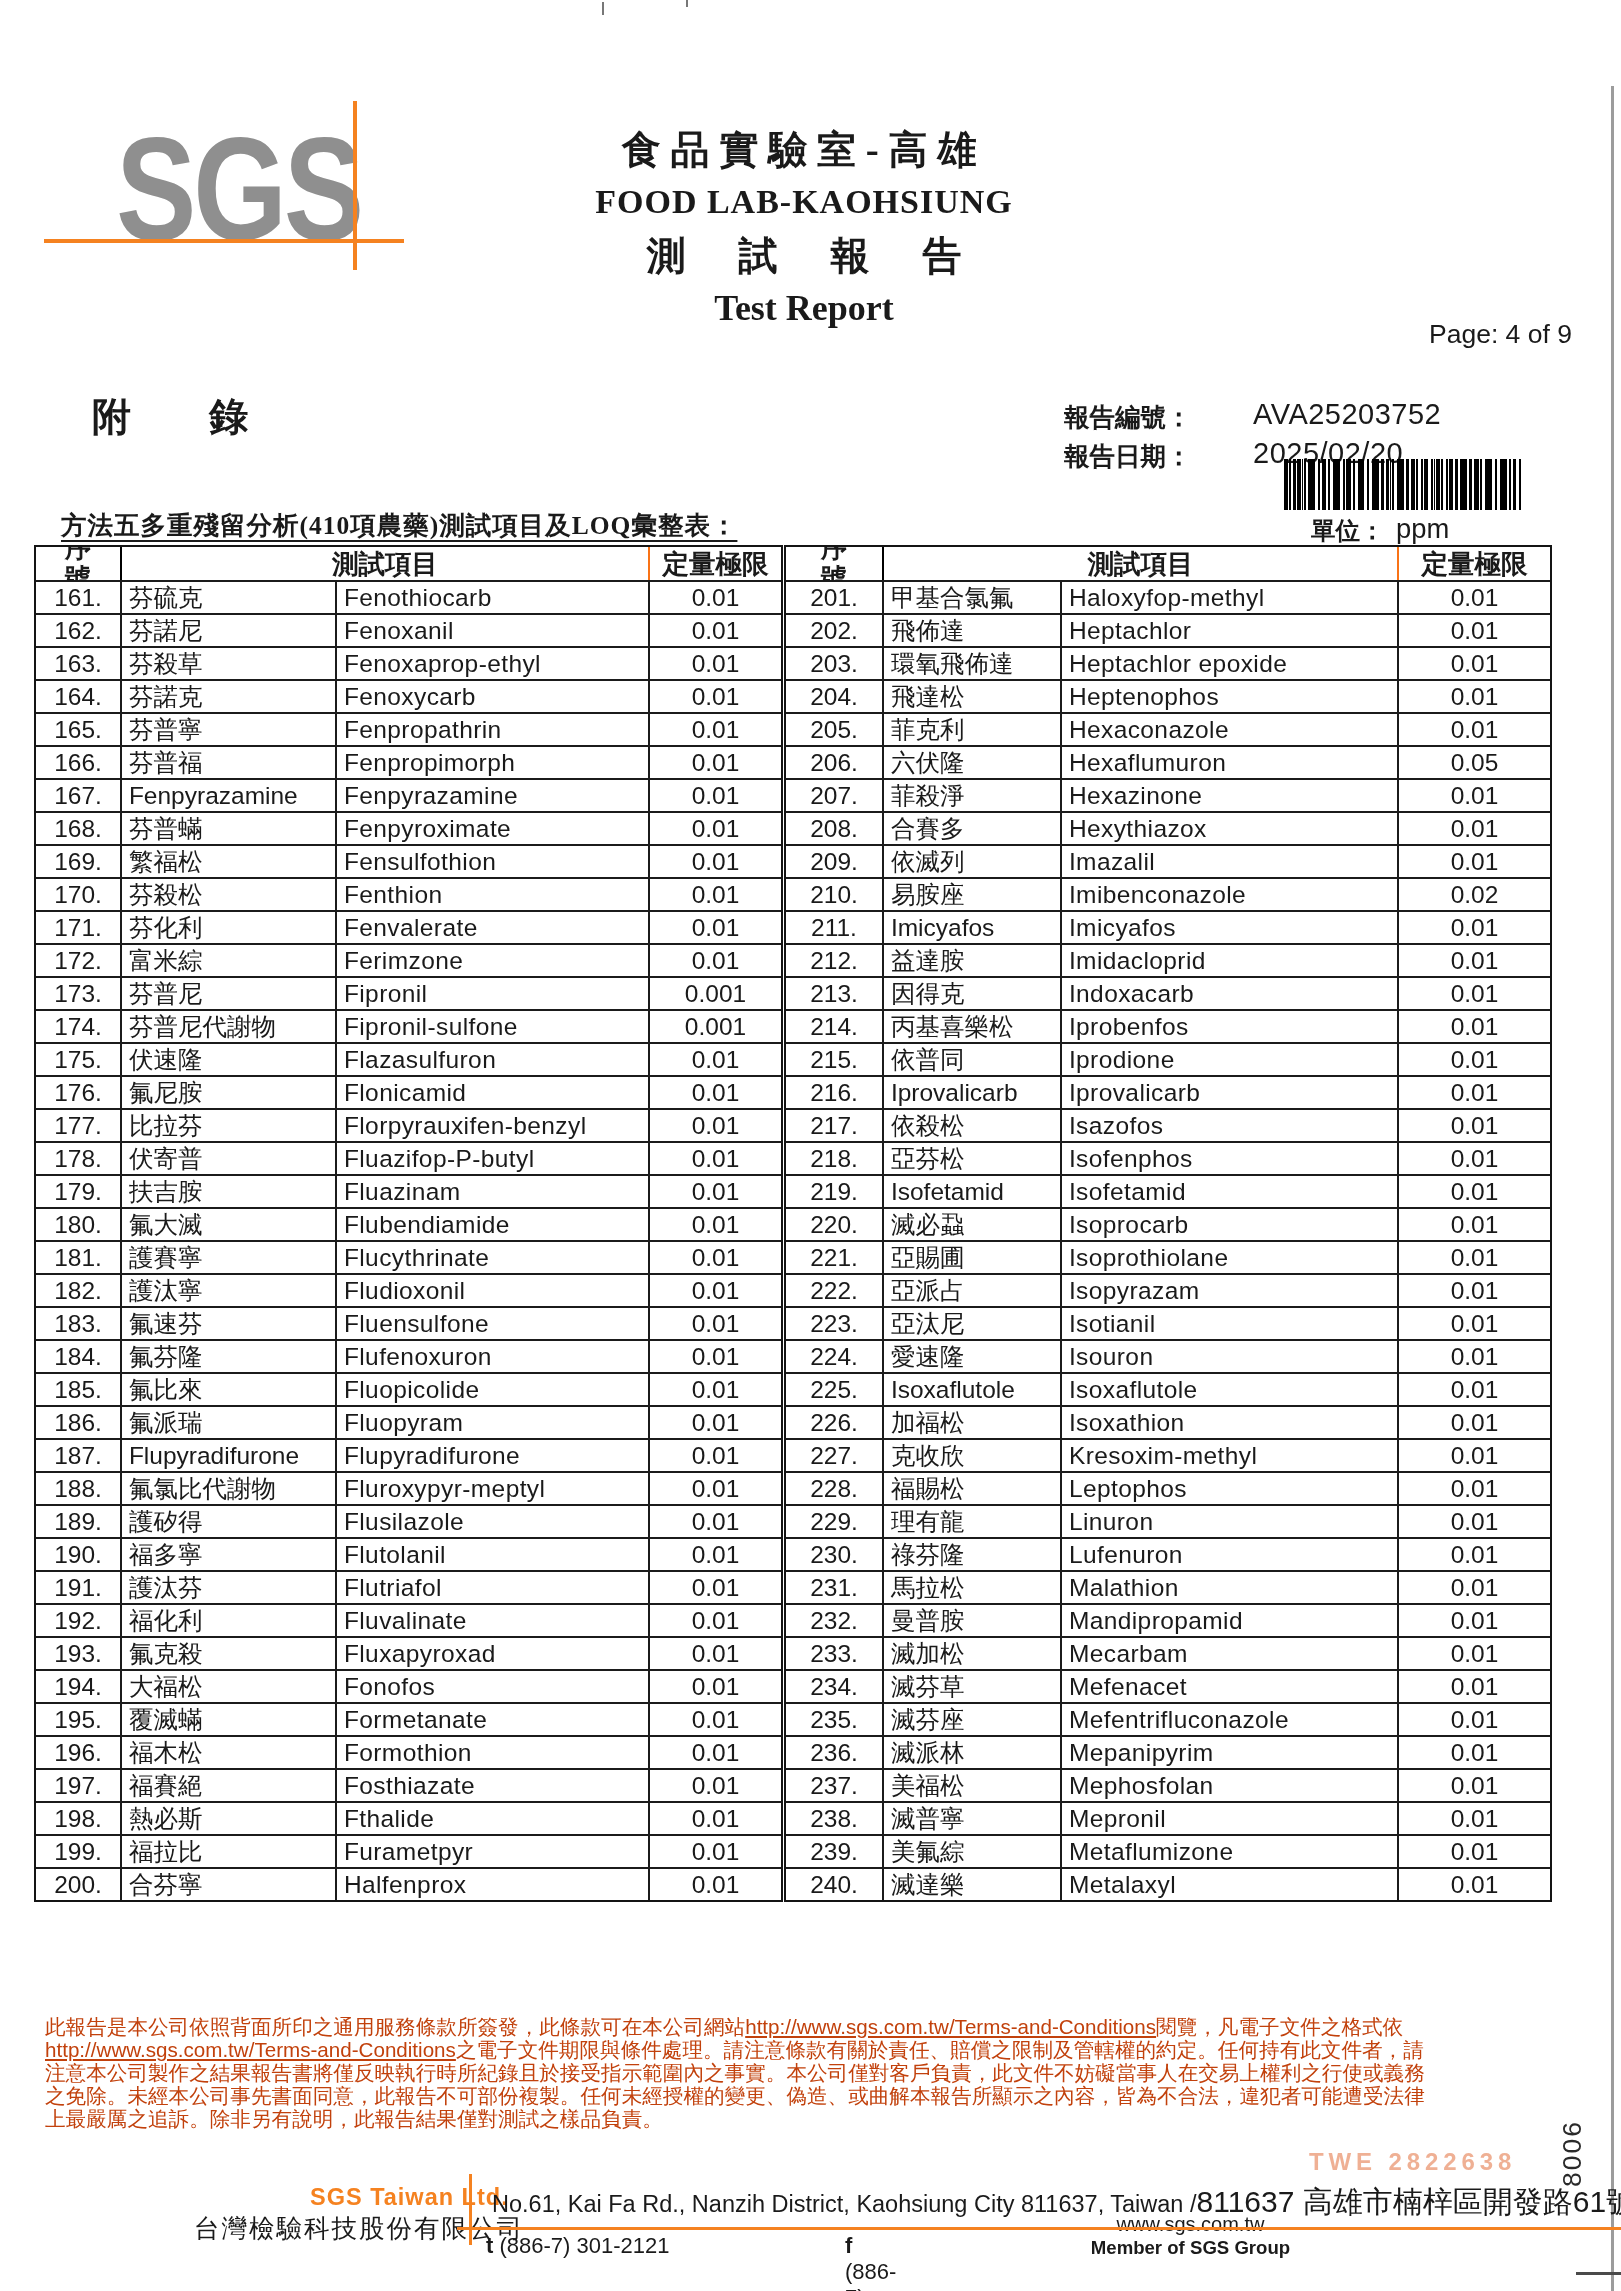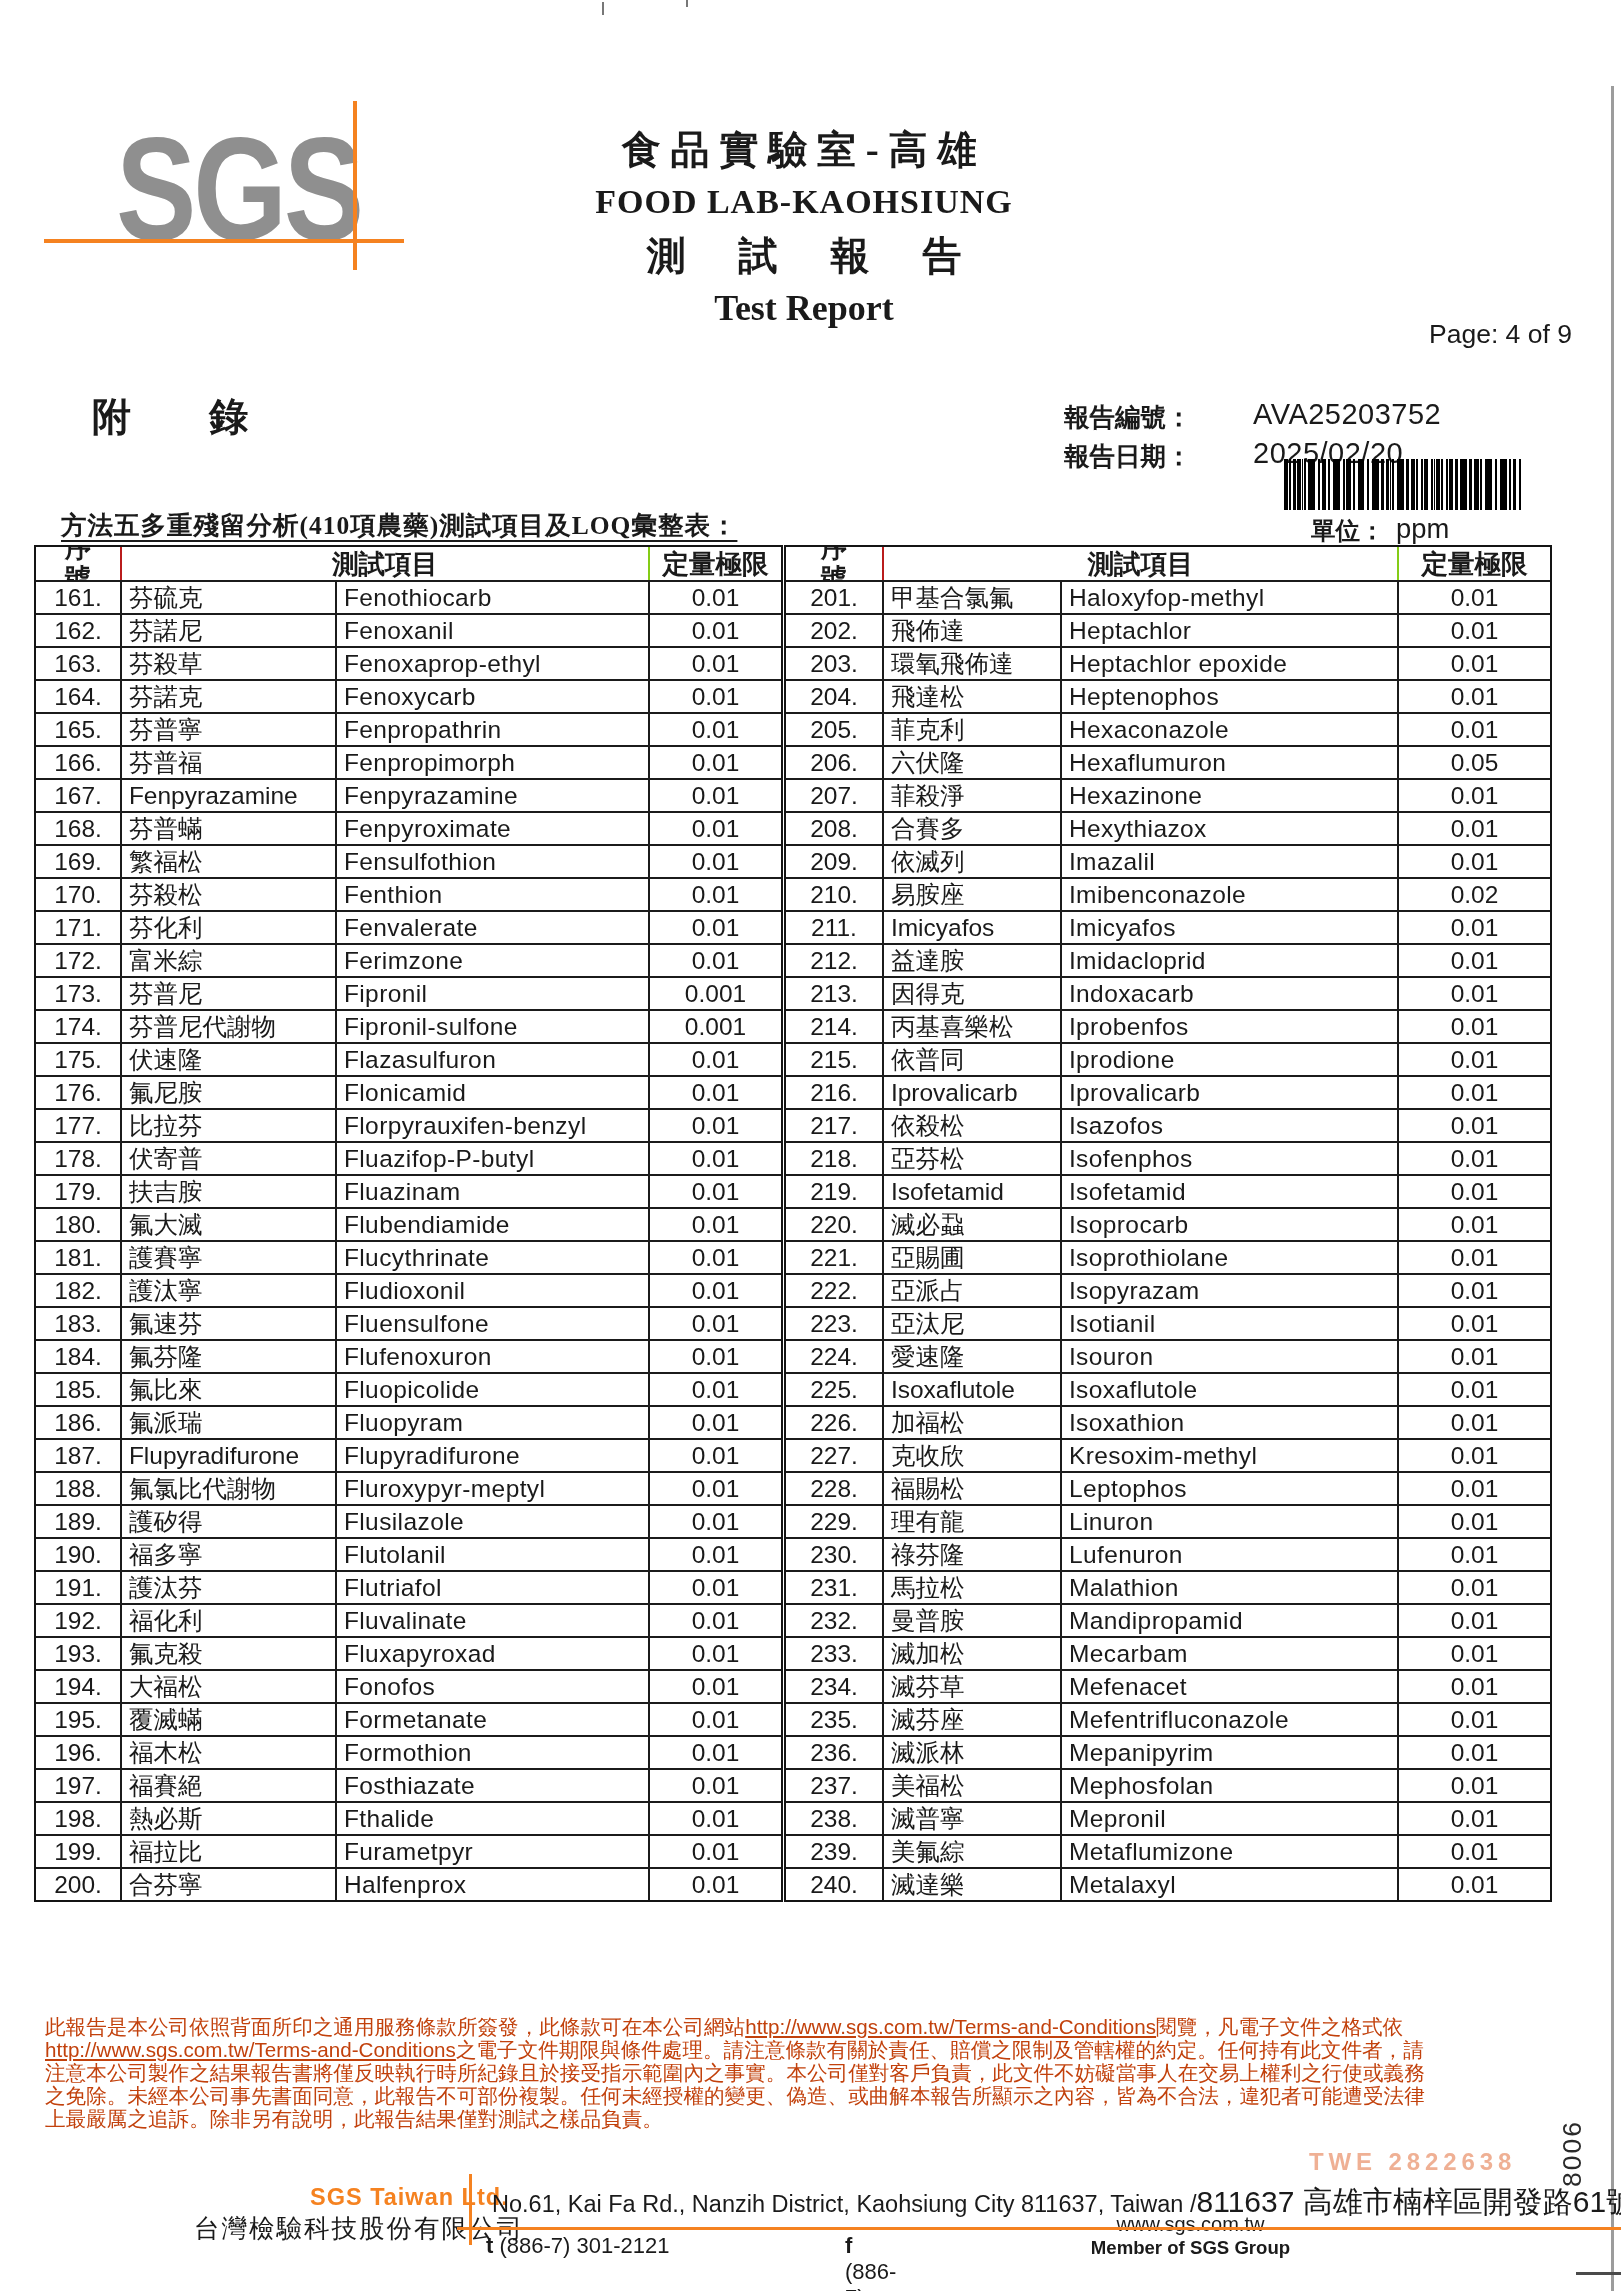--- a/index.html
+++ b/index.html
@@ -47,22 +47,22 @@
   }
   #table-left{left:34px;grid-template-columns:84px 215px 313px 133px;}
   #table-right{left:784px;grid-template-columns:96px 178px 337px 153px;}
   .cell{
     display:flex;align-items:center;font-size:24.5px;
     border-top:2px solid #1b1b1b;overflow:hidden;white-space:nowrap;
   }
   .hdr{grid-row:1;border-top:none;justify-content:center;text-align:center;
     font-weight:bold;font-size:26.5px;font-family:"Liberation Serif","DejaVu Serif",serif;}
   .hdr-no{grid-column:1;flex-direction:column;line-height:1.1;}
-  .hdr-item{grid-column:2 / span 2;border-left:2px solid #b91c1c;}
-  .hdr-loq{grid-column:4;border-left:2px solid #84cc16;}
+  .hdr-item{grid-column:2 / span 2;border-left:2px solid #000000;}
+  .hdr-loq{grid-column:4;border-left:2px solid #f97316;}
   .c-no{justify-content:center;}
   .c-zh{border-left:2px solid #1b1b1b;padding-left:6.9px;}
   .c-en{border-left:2px solid #1b1b1b;padding-left:6.9px;letter-spacing:0.4px;}
   .c-loq{border-left:2px solid #1b1b1b;justify-content:center;}
   
   .disclaimer{
     left:45px;top:2015px;width:1555px;font-size:20.6px;line-height:23px;
     color:#c2410c;text-align:justify;
   }
   .disclaimer .u{text-decoration:underline;}

